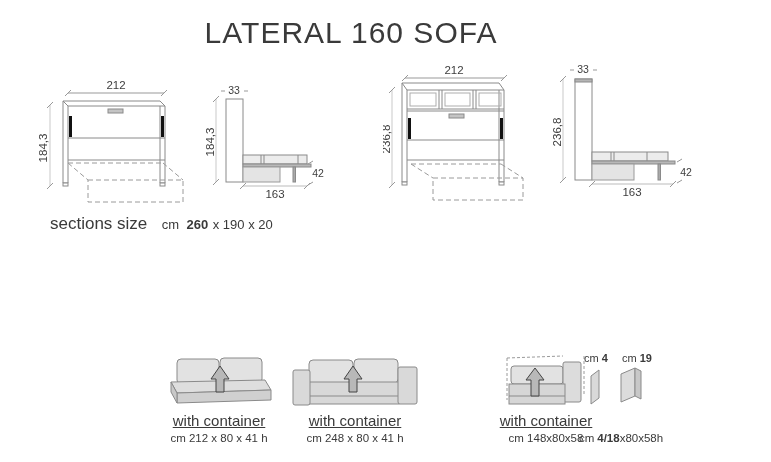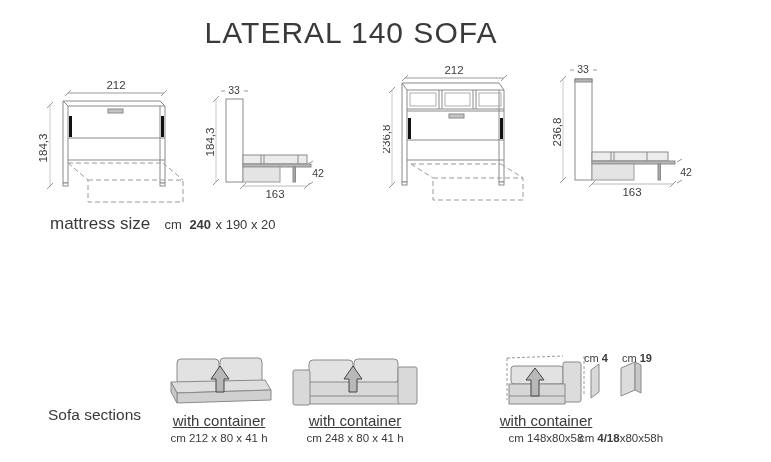--- a/index.html
+++ b/index.html
@@ -9,32 +9,32 @@
          font-size:30px;font-weight:400;letter-spacing:1px;color:#3a3a3a;}
   .diagram{position:absolute;}
   .dim{font-size:11.5px;fill:#3d3d3d;}
   .dim-sm{font-size:10.5px;fill:#3d3d3d;}
   .mattress{position:absolute;left:50px;top:214px;white-space:nowrap;}
   .mattress .lbl{font-size:17px;color:#3a3a3a;margin-right:10px;}
   .mattress .val{font-size:13px;color:#3a3a3a;}
   .mattress .b, .b{font-weight:bold;}
   .sections-label{position:absolute;left:48px;top:406px;font-size:15.5px;color:#3a3a3a;}
   .section-item{position:absolute;top:352px;display:flex;flex-direction:column;align-items:center;}
-  .drawing-area{height:60px;display:flex;align-items:flex-start;justify-content:center;position:relative;width:100%;}
+  .drawing-area{height:60px;display:flex;align-items:center;justify-content:center;position:relative;width:100%;}
   .caption{height:17px;font-size:15px;line-height:17px;color:#3a3a3a;text-align:center;white-space:nowrap;text-decoration:underline;}
   .sizecap{font-size:11.5px;color:#3a3a3a;text-align:center;white-space:nowrap;margin-top:3px;}
   .panel-label{position:absolute;top:0;font-size:11px;color:#3a3a3a;white-space:nowrap;}
   .u{margin-right:3px;}
 </style>
 </head>
 <body>
 
 <div class="page">
 
-  <div class="title">LATERAL 140 SOFA</div>
+  <div class="title">LATERAL 160 SOFA</div>
 
   <svg class="diagram" style="left:38px;top:60px;" width="168" height="158" viewBox="0 0 168 158">
     <g stroke="#999" stroke-width="1">
       <line x1="30" y1="33" x2="126" y2="33"></line>
       <line x1="27" y1="36" x2="33" y2="30"></line>
       <line x1="123" y1="36" x2="129" y2="30"></line>
     </g>
     <text class="dim" x="78" y="29" text-anchor="middle">212</text>
     <g stroke="#c9c9c9" stroke-width="1">
       <line x1="12" y1="45" x2="12" y2="126"></line>
@@ -183,27 +183,26 @@
     </g>
     <text class="dim" x="81" y="144" text-anchor="middle">163</text>
     <g stroke="#999">
       <line x1="126" y1="110" x2="131" y2="107"></line>
       <line x1="126" y1="131" x2="131" y2="128"></line>
     </g>
     <text class="dim-sm" x="135" y="124" text-anchor="middle">42</text>
   </svg>
 
   <div class="mattress">
-    <span class="lbl">mattress size</span>
+    <span class="lbl">sections size</span>
     <span class="val u">cm</span>
-    <span class="val b">240</span>
+    <span class="val b">260</span>
     <span class="val">x 190 x 20</span>
   </div>
 
-  <div class="sections-label">Sofa sections</div>
 
   <div class="section-item" style="left:156px;width:126px;">
     <div class="drawing-area">
       <svg width="112" height="60" viewBox="0 0 112 60">
         <g stroke="#8a8a8a" stroke-width="1">
           <rect x="14" y="7" width="42" height="25" rx="4" fill="#e2e2e2"></rect>
           <rect x="57" y="6" width="42" height="25" rx="4" fill="#e2e2e2"></rect>
           <polygon points="8,30 102,28 108,38 14,41" fill="#dedede"></polygon>
           <polygon points="14,41 108,38 108,48 14,51" fill="#d0d0d0"></polygon>
           <polygon points="8,30 14,41 14,51 8,40" fill="#c8c8c8"></polygon>

